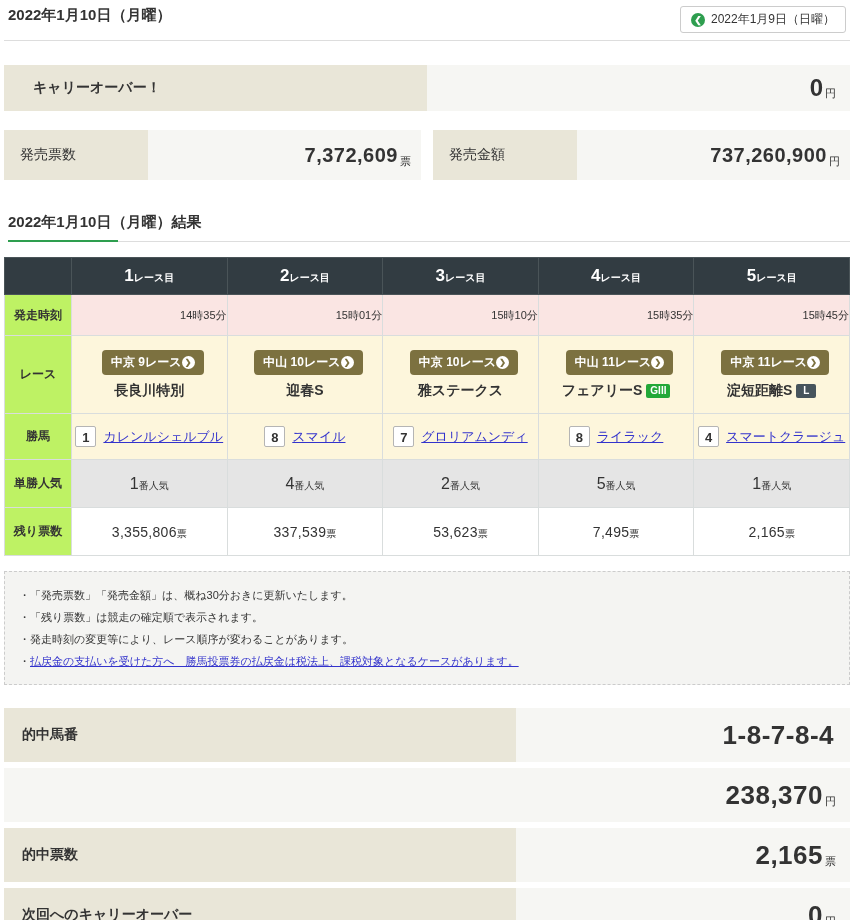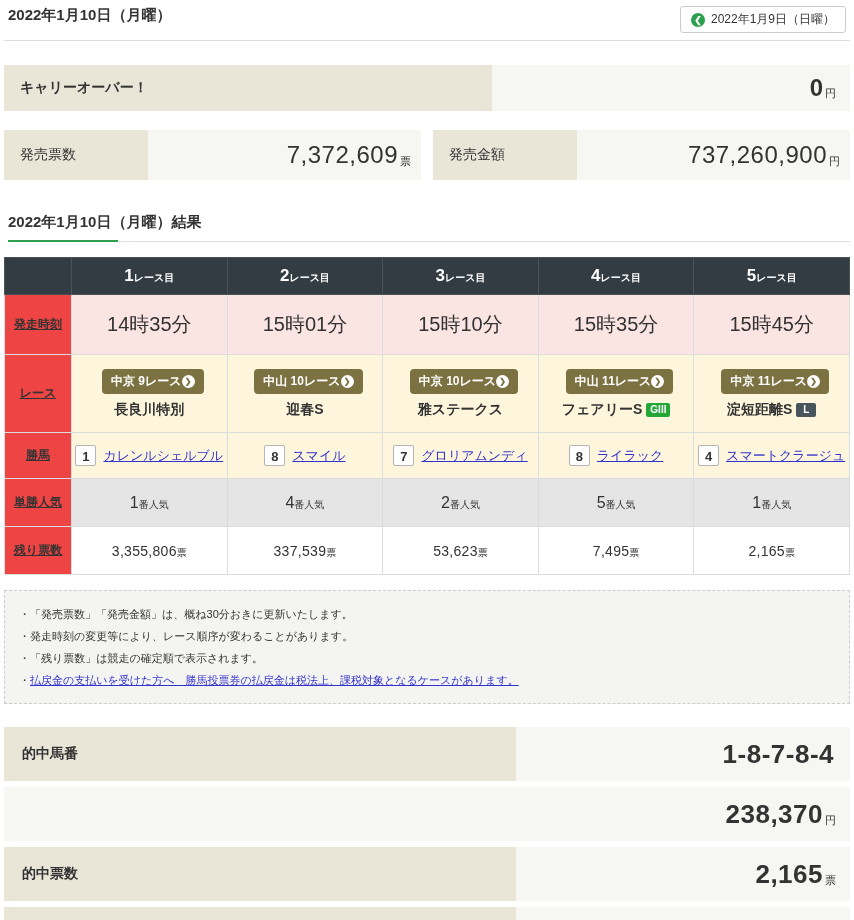--- a/index.html
+++ b/index.html
@@ -16,54 +16,54 @@
   .page-title { font-size: 15px; font-weight: bold; color: #333; }
   .prev-btn { display: inline-flex; align-items: center; gap: 6px; background: #fff;
     border: 1px solid #ccc; border-radius: 3px; padding: 4px 10px; font-size: 12px;
     color: #333; cursor: pointer; }
   .circle-arrow-left { display: inline-block; width: 14px; height: 14px; border-radius: 50%;
     background: var(--accent_green, #1f9a50); color: #fff; font-size: 9px; line-height: 14px;
     text-align: center; font-weight: bold; }
 
   
   .kv-row { display: flex; height: 46px; margin-top: 24px; }
-  .kv-label { width: 488px; background: var(--label_beige, #e9e6d8); display: flex;
-    align-items: center; padding-left: 16px; font-size: 14px; font-weight: bold; }
+  .kv-label { width: 423px; background: var(--label_beige, #e9e6d8); display: flex;
+    align-items: center; padding-left: 29px; font-size: 14px; font-weight: bold; }
   .kv-value { flex: 1; background: var(--value_gray, #f6f6f3); display: flex;
     align-items: baseline; justify-content: flex-end; padding-right: 14px; }
   .kv-value .num { font-size: 24px; font-weight: bold; align-self: center; }
   .kv-value .unit { font-size: 11px; margin-left: 2px; align-self: center; padding-top: 10px; }
 
   
   .sales-row { display: flex; gap: 12px; margin-top: 19px; }
   .sales-panel { flex: 1; display: flex; height: 50px; }
   .sales-label { width: 144px; background: var(--label_beige, #e9e6d8); display: flex;
     align-items: center; padding-left: 16px; font-size: 14px; }
   .sales-value { flex: 1; background: var(--value_gray, #f6f6f3); display: flex;
     align-items: center; justify-content: flex-end; padding-right: 10px; }
-  .sales-value .num { font-size: 24px; font-weight: normal; letter-spacing: 0.5px; }
+  .sales-value .num { font-size: 20px; font-weight: bold; letter-spacing: 0.5px; }
   .sales-value .unit { font-size: 11px; margin-left: 2px; padding-top: 12px; }
 
   
   .section-header { margin-top: 33px; padding-left: 4px; }
   .section-title { font-size: 15px; font-weight: bold; }
   .section-underline { margin-top: 9px; height: 1px; background: #ddd; position: relative; }
   .section-underline::before { content: ""; position: absolute; left: 0; top: -1px;
     width: 110px; height: 2px; background: var(--accent_green, #2e9e4f); }
 
   
   table.results { width: 100%; border-collapse: collapse; margin-top: 15px; table-layout: fixed; border-radius: 8px; }
   table.results col.lab { width: 67px; }
   table.results th, table.results td { border: 1px solid #d9dddd; text-align: center;
     vertical-align: middle; }
   tr.head-row th { background: var(--table_dark, #323c42); height: 37px; border-color: #4a5458; }
   .head-num { color: #fff; font-size: 17px; font-weight: bold; }
   .head-suffix { color: #fff; font-size: 10px; }
-  td.row-label { background: #ef4444; font-size: 12px; font-weight: bold; color: #333; text-decoration: underline; }
-  tr.time-row td.val { background: var(--pink, #fae5e3); height: 60px; font-size: 20px; }
+  td.row-label { background: #bef264; font-size: 12px; font-weight: bold; color: #333; }
+  tr.time-row td.val { background: var(--pink, #fae5e3); height: 41px; font-size: 11px; text-align: right; }
   tr.race-row td.val { background: var(--cream, #fdf6dc); height: 78px; }
   .race-btn { display: inline-flex; align-items: center; 
     background: var(--olive, #7c7140); color: #fff; font-size: 12px; font-weight: bold;
     border: none; border-radius: 4px; padding: 4px 9px; cursor: pointer; margin-left: 7px; }
   .circle-arrow-right { display: inline-block; width: 13px; height: 13px; border-radius: 50%;
     background: #fff; color: var(--olive, #7c7140); font-size: 8px; line-height: 13px;
     text-align: center; font-weight: bold; }
   .race-name { margin-top: 7px; font-size: 14px; font-weight: bold; display: flex;
     align-items: center; justify-content: center; gap: 4px; }
   .badge { color: #fff; font-size: 10px; font-weight: bold; border-radius: 2px;
@@ -265,22 +265,22 @@
       <td class="val"><span class="remain-num">337,539</span><span class="remain-unit">票</span></td>
       <td class="val"><span class="remain-num">53,623</span><span class="remain-unit">票</span></td>
       <td class="val"><span class="remain-num">7,495</span><span class="remain-unit">票</span></td>
       <td class="val"><span class="remain-num">2,165</span><span class="remain-unit">票</span></td>
     </tr>
   </tbody>
     </table>
 
   <ul class="notes">
     <li><span>・</span><span>「発売票数」「発売金額」は、概ね30分おきに更新いたします。</span></li>
+    <li><span>・</span><span>「残り票数」は競走の確定順で表示されます。</span></li>
     <li><span>・</span><span>発走時刻の変更等により、レース順序が変わることがあります。</span></li>
-    <li><span>・</span><span>「残り票数」は競走の確定順で表示されます。</span></li>
     <li><span>・</span><a href="#">払戻金の支払いを受けた方へ　勝馬投票券の払戻金は税法上、課税対象となるケースがあります。</a></li>
   </ul>
 
   <div class="summary">
     <div class="sum-row">
       <div class="sum-label">的中馬番</div>
       <div class="sum-value">
         <span class="num">1-8-7-8-4</span>
         <span class="unit"></span>
       </div>

